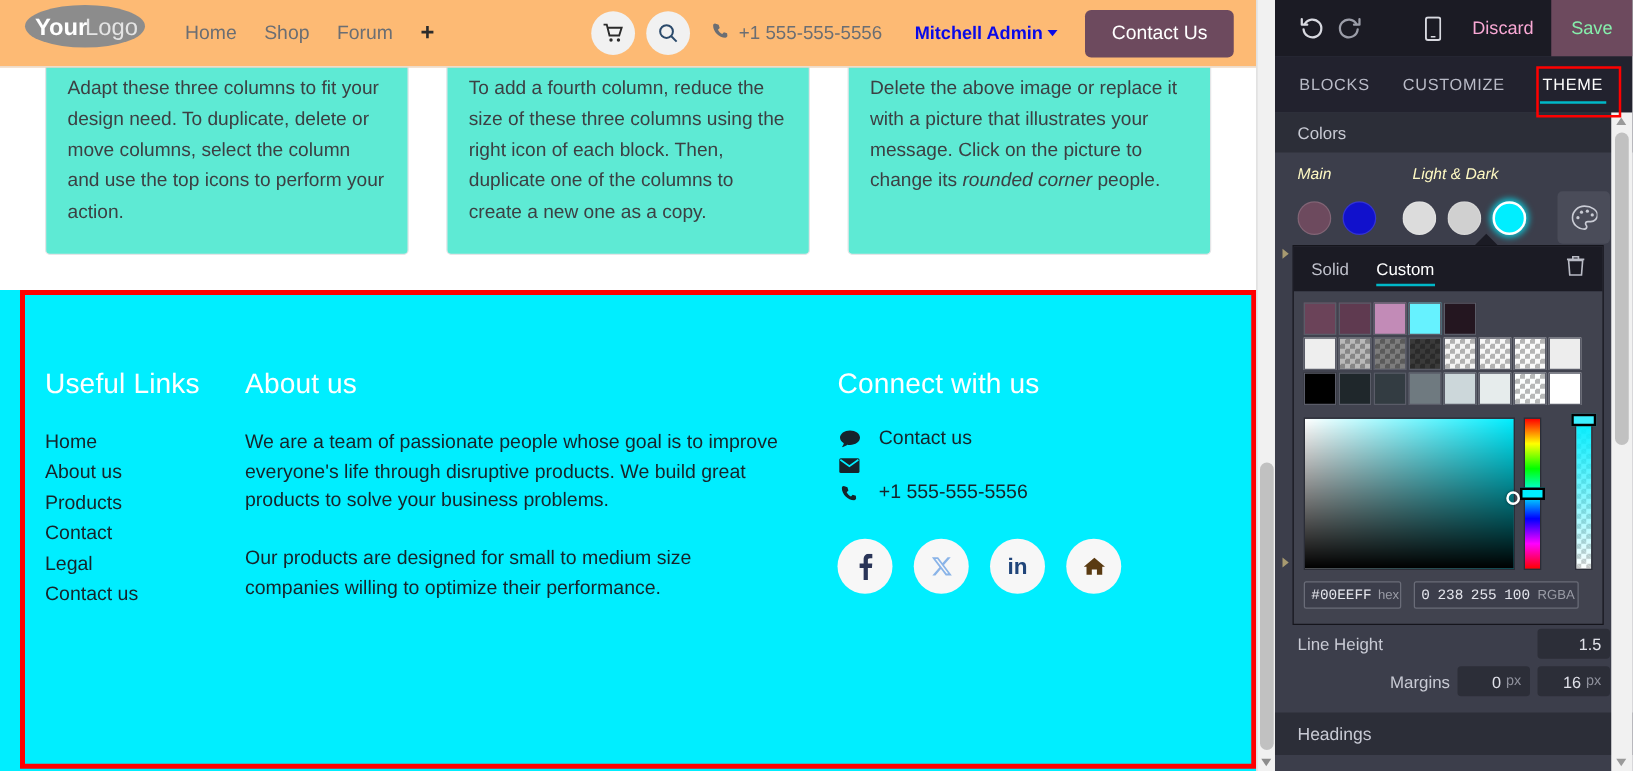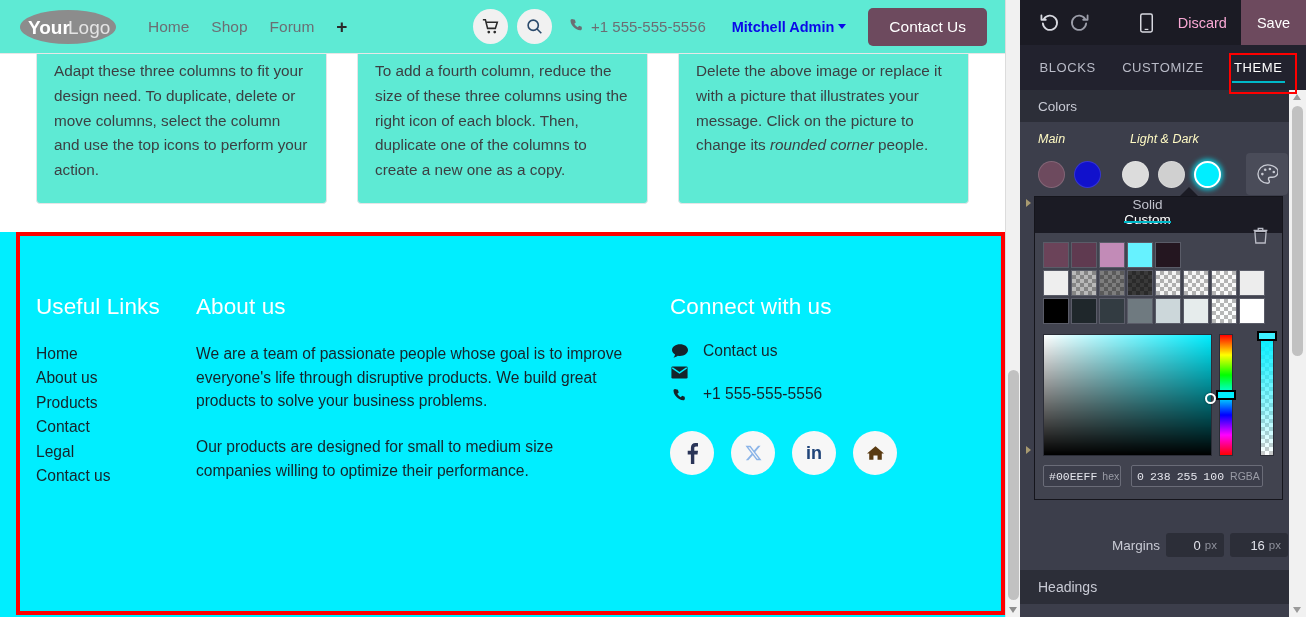--- a/index.html
+++ b/index.html
@@ -16,23 +16,23 @@
     position: absolute; left: 0; top: 0;
     width: 1020px; height: 617px;
     background: #ffffff;
     overflow: hidden;
   }
 
   
   .navbar {
     position: absolute; left: 0; top: 0;
     width: 1005px; height: 54px;
-    background: #5eead4;
+    background: #fdba74;
     border-bottom: 1px solid #e7e7e7;
-    display: flex; align-items: center;
+    display: flex; 
     padding: 0 18px;
     z-index: 30;
   }
   .logo { width: 100px; height: 42px; position: relative; margin-right: 30px; flex: none; }
   .logo svg { display: block; }
   .nav-links { display: flex; align-items: center; gap: 22px; }
   .nav-link { font-size: 15.5px; color: #6b6e73; white-space: nowrap; }
   .nav-plus { font-size: 19px; color: #2b2b2b; font-weight: bold; line-height: 1; }
   .nav-right { margin-left: auto; display: flex; align-items: center; gap: 0; }
   .icon-circle {
@@ -123,21 +123,21 @@
     font-size: 13px;
   }
   .panel-top {
     height: 45px; background: #1b1b24; display: flex; align-items: center; padding: 0 14px;
   }
   .ptop-btn { width: 30px; display: flex; align-items: center; justify-content: center; cursor: pointer; color: #d8d9e0; }
   .ptop-spacer { flex: 1; }
   .mobile-btn { width: 34px; display: flex; align-items: center; justify-content: center; }
   .discard-btn { font-size: 14.5px; color: #f9a8d4; padding: 0 14px; cursor: pointer; }
   .save-btn {
-    background: #6d4a5e; color: #ffffff; font-size: 14.5px;
+    background: #6d4a5e; color: #86efac; font-size: 14.5px;
     height: 45px; display: flex; align-items: center; padding: 0 16px;
     margin-right: -14px; cursor: pointer;
   }
 
   .tabs {
     height: 45px; background: #22222e; display: flex; align-items: stretch;
   }
   .tab {
     flex: 1; display: flex; align-items: center; justify-content: center;
     font-size: 13px; letter-spacing: .6px; color: #b9bbc7; cursor: pointer;
@@ -209,21 +209,21 @@
     background: #41434f; border: 1px solid #15151c;
     z-index: 60;
   }
   .picker-arrow {
     position: absolute; left: 1180px; top: 187px;
     width: 0; height: 0;
     border-left: 9px solid transparent; border-right: 9px solid transparent;
     border-bottom: 9px solid #1b1b24; z-index: 61;
   }
   .picker-tabs {
-    height: 36px; background: #1b1b24; display: flex; align-items: center; padding: 0 14px; flex-direction: column;
+    height: 36px; background: #1b1b24; display: flex; align-items: center; padding: 0 14px;
   }
   .ptab {
     font-size: 13.5px; color: #c0c2cc; margin-right: 22px; position: relative;
     height: 36px; display: flex; align-items: center; cursor: pointer;
   }
   .ptab.active { color: #ffffff; }
   .ptab.active::after { content:""; position:absolute; left:0; right:0; bottom:4px; height:2.5px; background:#00b8c8; }
   .trash { margin-left: auto; color: #b9bbc5; cursor: pointer; }
 
   .sw-grid { padding: 9px 8px 4px 8px; }
@@ -482,20 +482,26 @@
               <circle cx="13.5" cy="5.2" r="1.35" fill="#c9cbd4"></circle>
               <circle cx="17.6" cy="8.3" r="1.35" fill="#c9cbd4"></circle>
             </svg>
         </div>
       </div>
     </div>
 
     <div class="mini-arrow" style="top:199px;"></div>
     <div class="mini-arrow" style="top:446px;"></div>
 
+    <div class="row" style="position:absolute;left:0;top:500px;width:286px;">
+      <span class="rl">Line Height</span>
+      <div class="num-box">
+        <span>1.5</span>
+      </div>
+    </div>
 
     <div class="row" style="position:absolute;left:0;top:530px;width:286px;text-align:right;">
       <span class="rl">Margins</span>
       <div class="num-box">
         <span>0</span>
         <span class="unit">px</span>
       </div>
       <div class="num-box">
         <span>16</span>
         <span class="unit">px</span>

